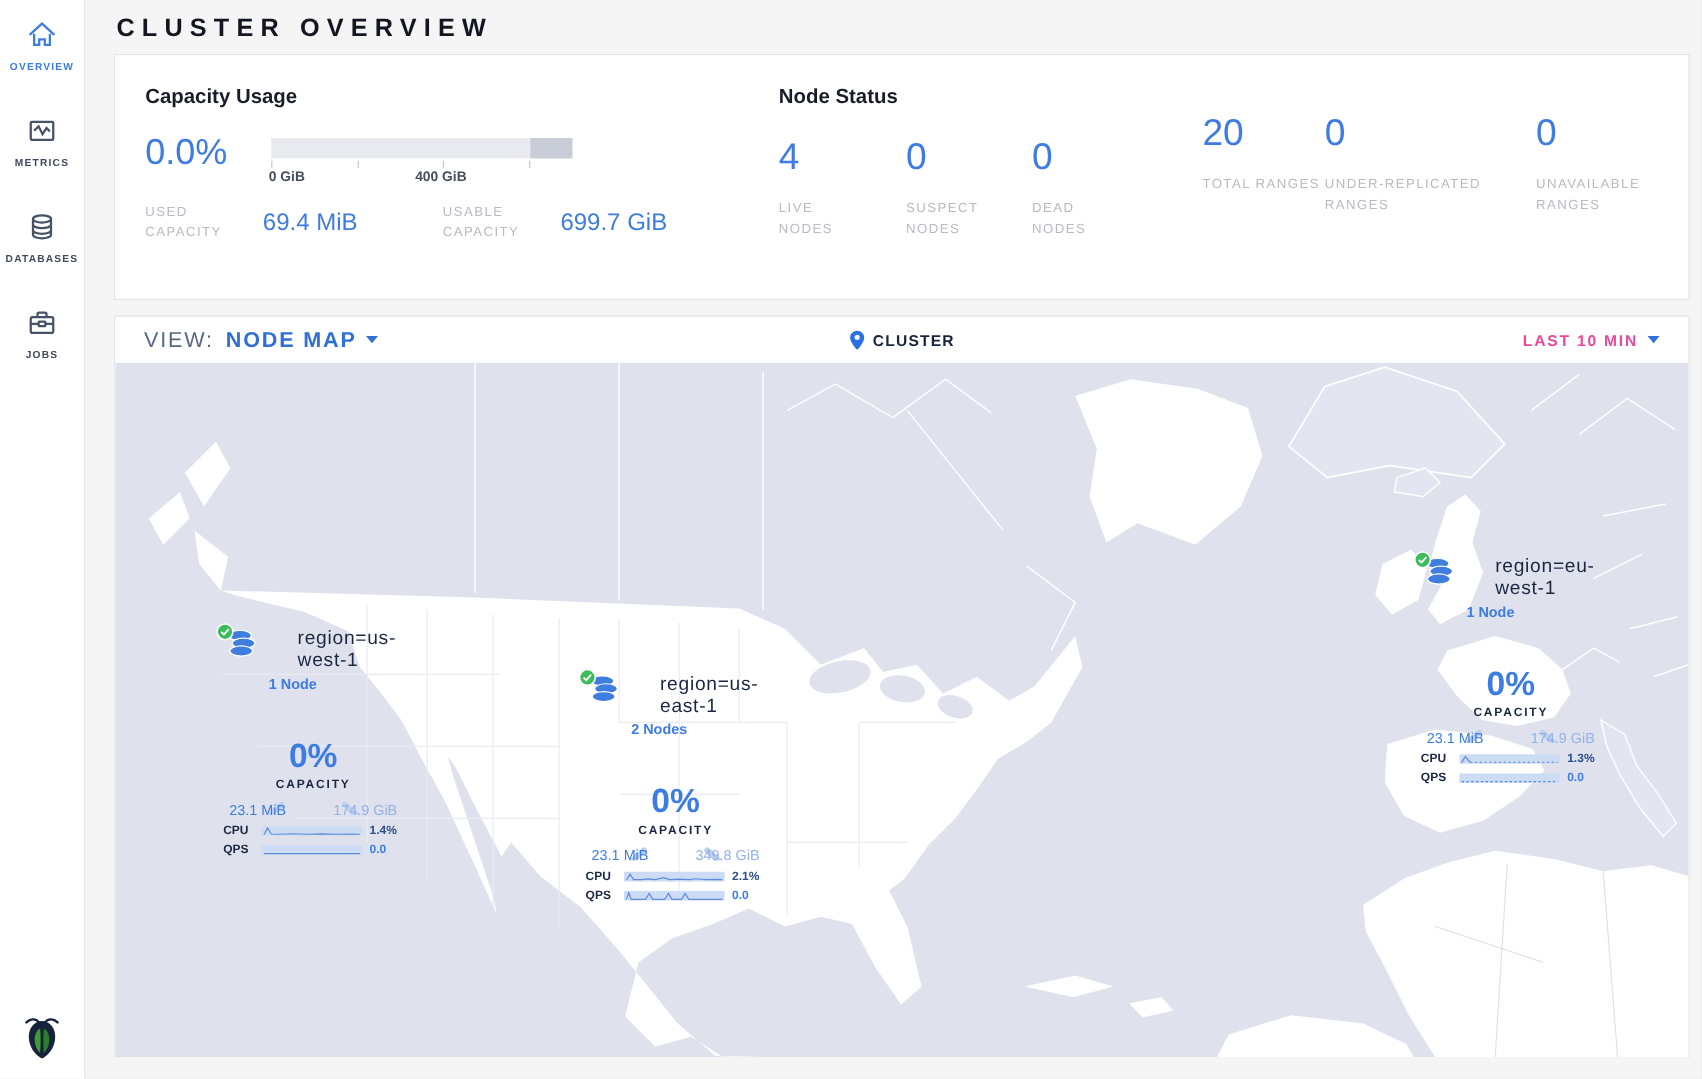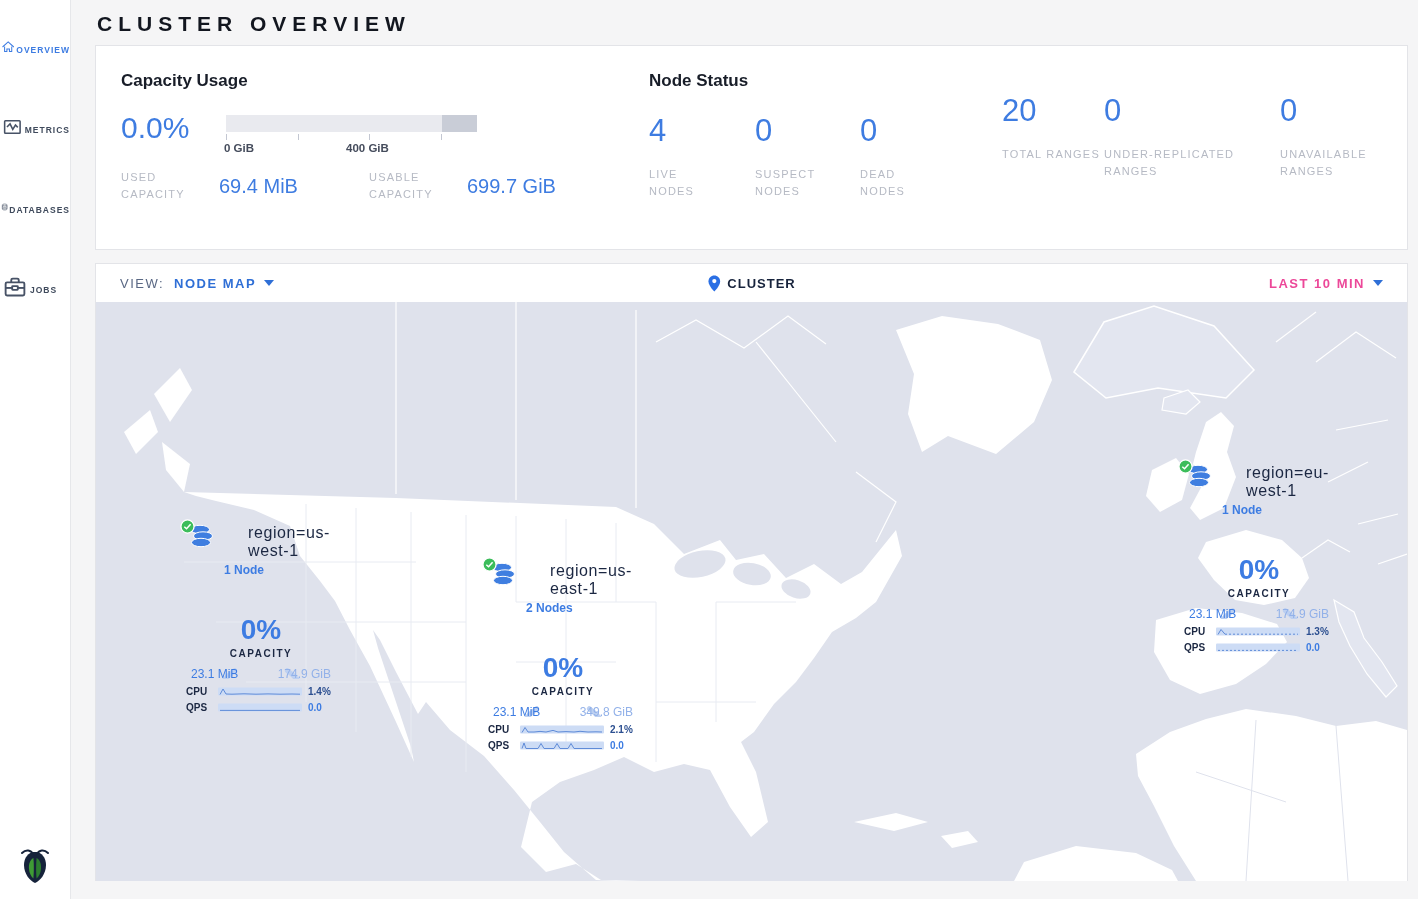--- a/index.html
+++ b/index.html
@@ -2,21 +2,21 @@
 <html><head>
 <meta charset="utf-8">
 <style>
   * { margin:0; padding:0; box-sizing:border-box; }
   html,body { width:1418px; height:899px; overflow:hidden; }
   body { font-family:"Liberation Sans", sans-serif; background:#f5f5f6; position:relative; }
 
   
   .sidebar { position:absolute; left:0; top:0; width:71px; height:899px; background:#fff;
              border-right:1px solid #e6e7ea; z-index:5; }
-  .side-item { width:70px; padding-top:14px; height:80px; display:flex; flex-direction:row;
+  .side-item { width:70px; padding-top:14px; height:80px; display:flex; flex-direction:column;
                align-items:center; cursor:pointer; }
   .side-item .lbl { margin-top:6px; font-size:8.5px; font-weight:bold; letter-spacing:1px;
                     color:#3f4a5c; }
   .side-item svg { stroke:#475266; }
   .side-item.active svg { stroke:#3d7ce2; }
   .side-item.active .lbl { color:#3d7ce2; }
   .side-logo { position:absolute; bottom:8px; left:50%; transform:translateX(-50%); }
 
   
   .main { position:absolute; left:71px; top:0; width:1347px; height:774px; }
@@ -49,21 +49,21 @@
   .col-repl  .stat-grid { grid-template-columns:102px 176px auto; }
   .stat .n { font-size:31px; color:#3e7ce1; }
   .stat .l { margin-top:17px; font-size:11px; letter-spacing:1.2px; color:#b6bac4;
              line-height:1.55; max-width:150px; }
   .col-nodes .stat .l { max-width:70px; }
   .col-repl .stat:nth-child(3) .l { max-width:110px; }
 
   
   .mappanel { margin-top:13px; height:618px; }
   .map-toolbar { height:38px; display:flex; align-items:center; padding:0 24px; position:relative; }
-  .tb-left { display:flex; align-items:center; font-size:13px; letter-spacing:1.5px; }
+  .tb-left { display:flex; align-items:center; font-size:18px; letter-spacing:1.5px; }
   .tb-left .view-lbl { color:#5a6884; margin-right:10px; }
   .tb-left .view-val { color:#2f6fd6; font-weight:600; cursor:pointer; display:flex; align-items:center; }
   .caret { width:0; height:0; border-left:5px solid transparent; border-right:5px solid transparent;
            border-top:6px solid #2f6fd6; margin-left:8px; display:inline-block; }
   .tb-center { position:absolute; left:50%; transform:translateX(-50%); display:flex;
                align-items:center; font-size:13px; font-weight:600; letter-spacing:1px; color:#17233c; }
   .tb-center svg { margin-right:7px; }
   .tb-right { margin-left:auto; font-size:13px; letter-spacing:1.5px; color:#ec4899;
               font-weight:600; display:flex; align-items:center; cursor:pointer; }
   .map-area { position:relative; width:1311px; height:579px; overflow:hidden; }

